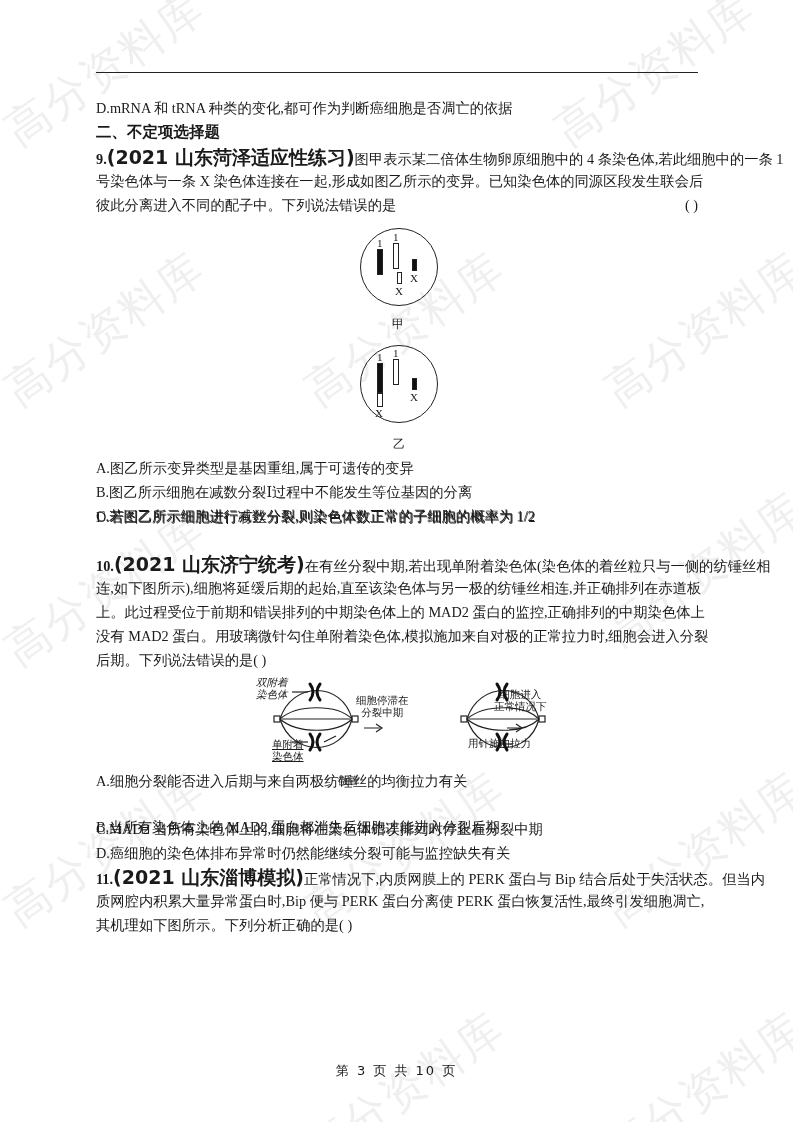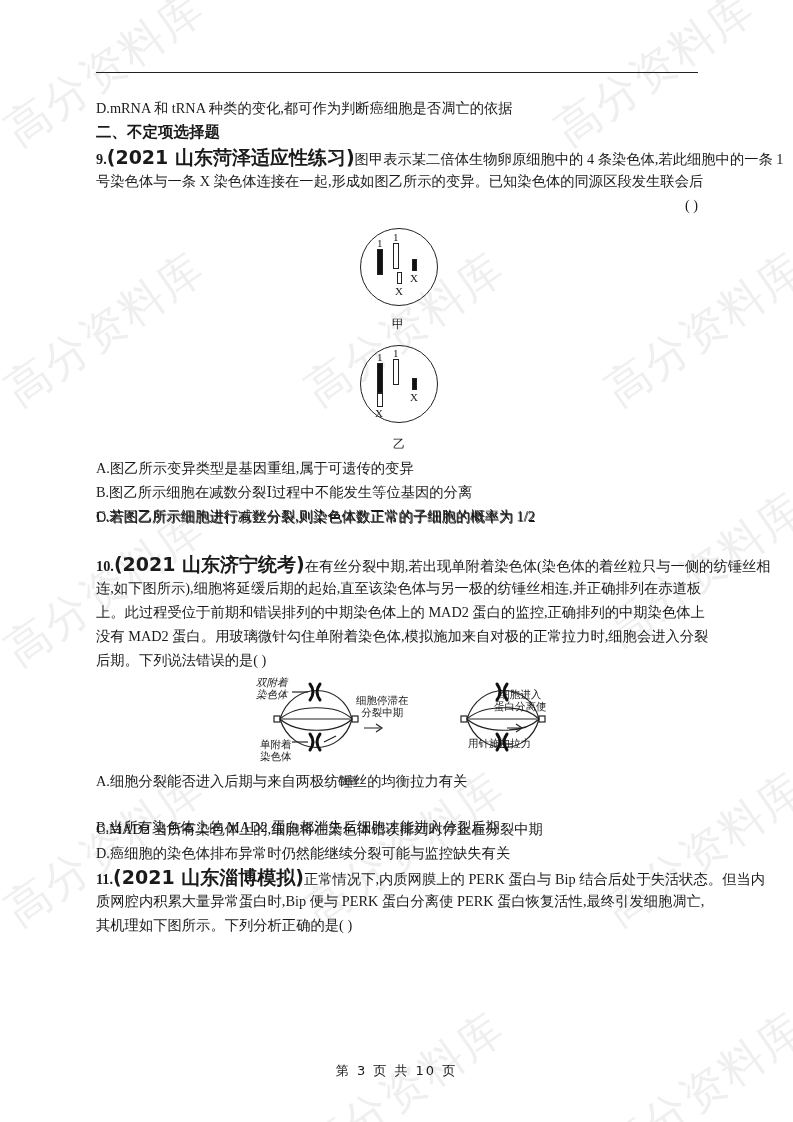--- a/index.html
+++ b/index.html
@@ -61,20 +61,21 @@
 
 <div class="line" style="top:97px;">D.mRNA 和 tRNA 种类的变化,都可作为判断癌细胞是否凋亡的依据</div>
 
 <div class="line section-title" style="top:121px;">二、不定项选择题</div>
 
 <div class="line justify" style="top:146px;">
   <span class="qnum">9.</span><span class="src">(2021 山东菏泽适应性练习)</span><span>图甲表示某二倍体生物卵原细胞中的 4 条染色体,若此细胞中的一条 1</span>
 </div>
 <div class="line justify" style="top:170px;">号染色体与一条 X 染色体连接在一起,形成如图乙所示的变异。已知染色体的同源区段发生联会后</div>
 <div class="line" style="top:194px;">
+  <span>彼此分离进入不同的配子中。下列说法错误的是</span>
   <span class="paren">(        )</span>
 </div>
 
 <div class="fig" style="left:360px;top:228px;width:80px;height:80px;">
   <div class="cell-circle" style="left:0;top:0;"></div>
   <span class="lbl" style="left:17px;top:10px;">1</span>
   <div class="chrom filled" style="left:17px;top:21px;width:6px;height:26px;"></div>
   <span class="lbl" style="left:33px;top:4px;">1</span>
   <div class="chrom hollow" style="left:33px;top:15px;width:6px;height:26px;"></div>
   <div class="chrom hollow" style="left:37px;top:44px;width:5px;height:12px;"></div>
@@ -143,32 +144,32 @@
       <path d="M58 8 Q 64 16 58 24 M68 8 Q 62 16 68 24"></path>
       <path d="M58 58 Q 64 66 58 74 M68 58 Q 62 66 68 74"></path>
       <path d="M245 8 Q 251 16 245 24 M255 8 Q 249 16 255 24"></path>
       <path d="M245 58 Q 251 66 245 74 M255 58 Q 249 66 255 74"></path>
     </g>
   </svg>
   <div class="spindle-text" style="left:4px;top:0px;font-style:italic;">
     <div>双附着</div>
     <div>染色体</div>
   </div>
-  <div class="spindle-text" style="left:8px;top:62px;">
+  <div class="spindle-text" style="left:20px;top:62px;text-decoration:underline;">
     <div>单附着</div>
     <div>染色体</div>
   </div>
   <div class="spindle-text" style="left:86px;top:56px;margin-top:42px;">微管</div>
   <div class="spindle-text" style="left:104px;top:18px;text-align:center;">
     <div>细胞停滞在</div>
     <div>分裂中期</div>
   </div>
   <div class="spindle-text" style="left:242px;top:12px;text-align:center;">
     <div>细胞进入</div>
-    <div>蛋白分离使</div>
+    <div>正常情况下</div>
   </div>
   <div class="spindle-text" style="left:216px;top:61px;">用针施加拉力</div>
 </div>
 
 <div class="line" style="top:770px;">A.细胞分裂能否进入后期与来自两极纺锤丝的均衡拉力有关</div>
 <div class="line" style="top:816px;">B.当所有染色体上的 MAD2 蛋白都消失后细胞才能进入分裂后期</div>
 <div class="line" style="top:818px;">C.MAD2 当所有染色体上的,细胞将在染色体错误排列时停止在分裂中期</div>
 <div class="line" style="top:842px;">D.癌细胞的染色体排布异常时仍然能继续分裂可能与监控缺失有关</div>
 
 <div class="line justify" style="top:866px;">

